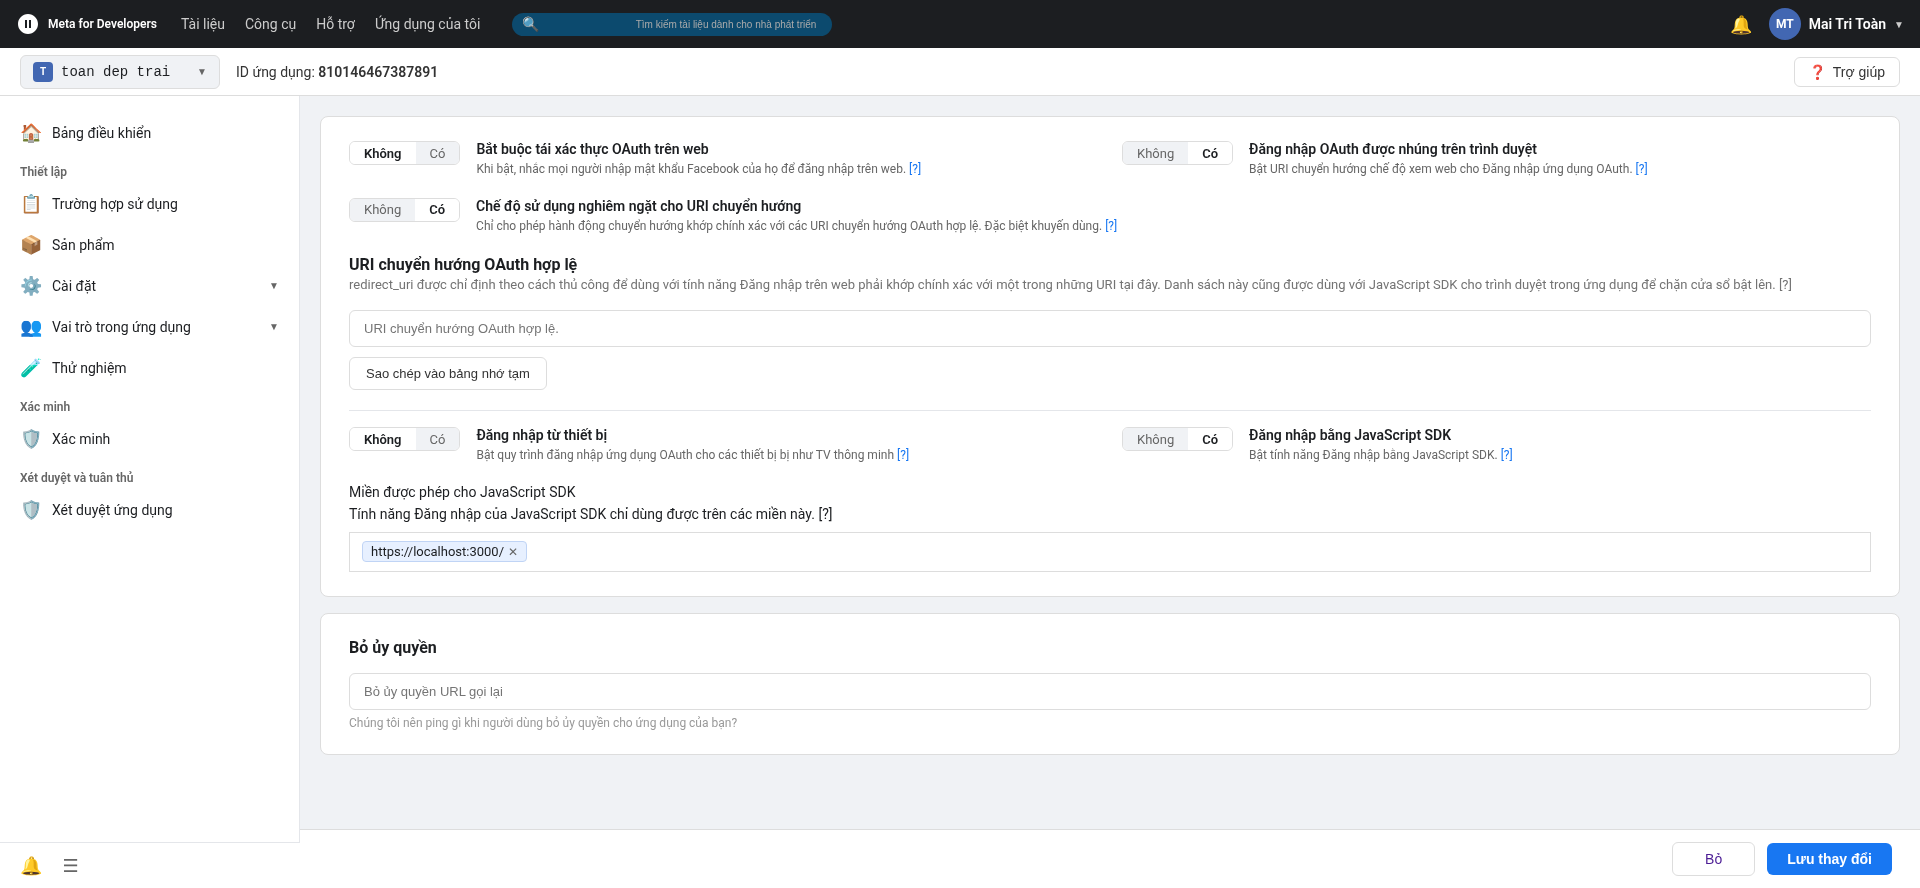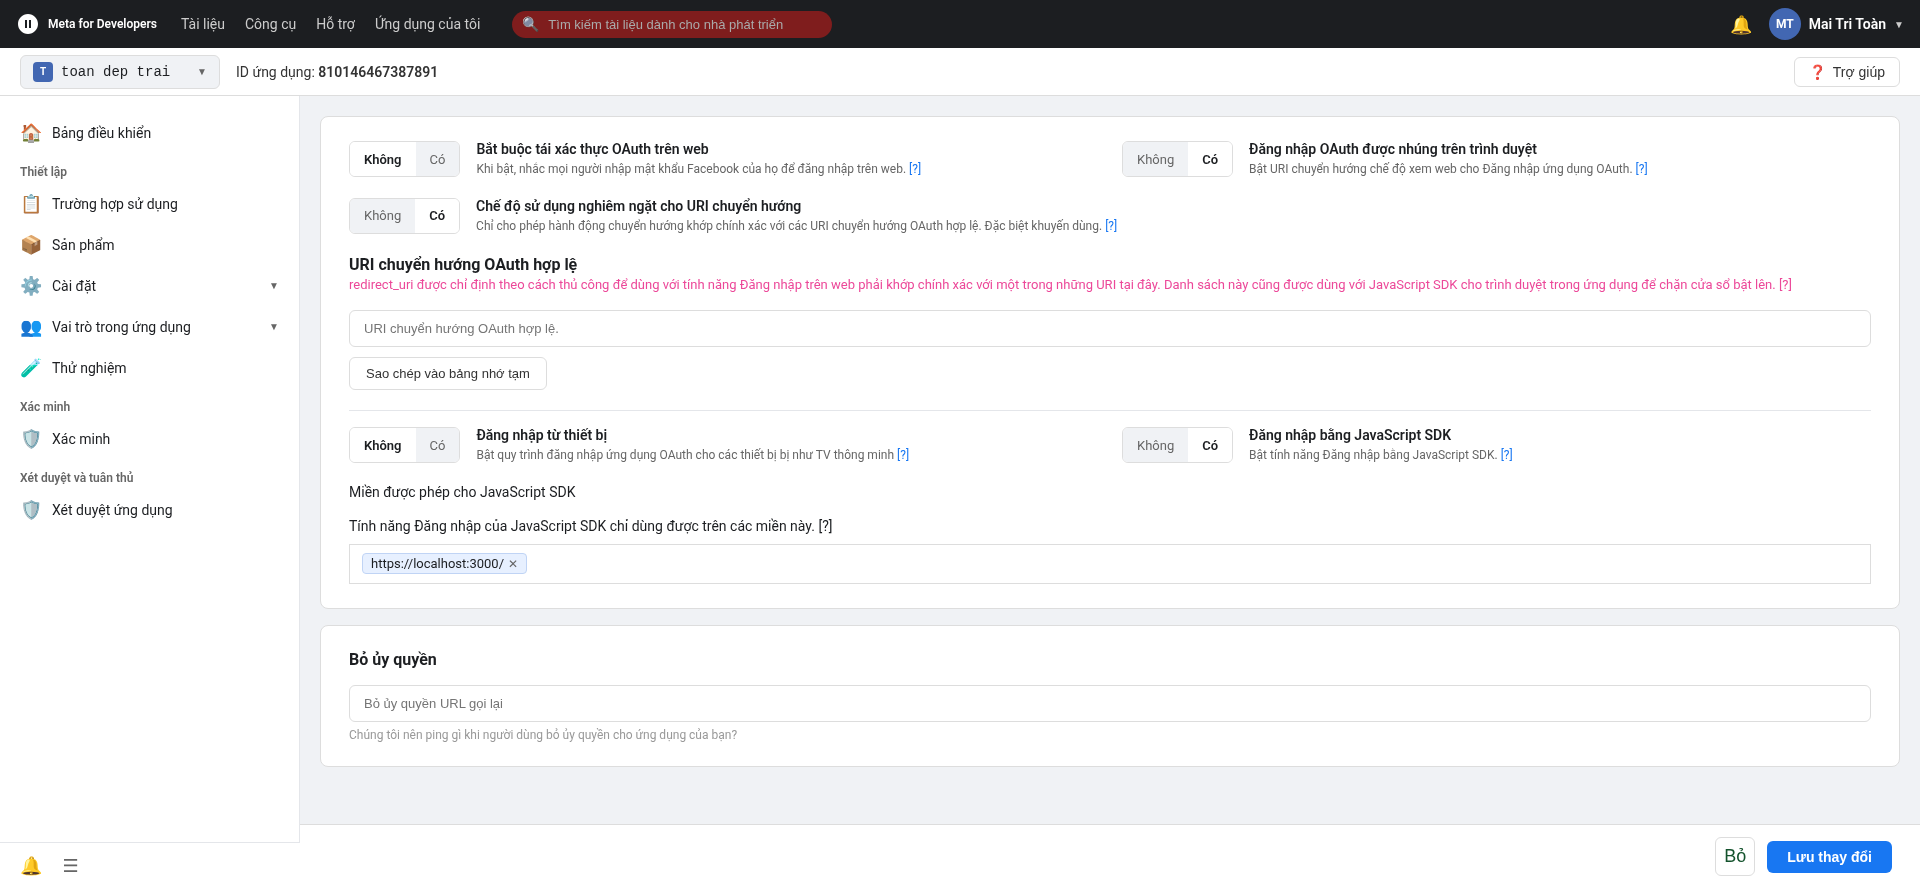--- a/index.html
+++ b/index.html
@@ -9,22 +9,22 @@
     .top-nav {
       display: flex; align-items: center; background: #1c1e21; color: #fff;
       height: 48px; padding: 0 16px; gap: 24px; position: fixed; top: 0; left: 0; right: 0; z-index: 100;
     }
     .top-nav-logo { display: flex; align-items: center; gap: 8px; font-size: 12px; font-weight: 600; white-space: nowrap; }
     .top-nav-logo svg { width: 24px; height: 24px; fill: white; }
     .top-nav-links { display: flex; gap: 20px; }
     .top-nav-link { color: #ccc; font-size: 14px; cursor: pointer; white-space: nowrap; }
     .top-nav-search { flex: 1; max-width: 320px; margin-left: 8px; }
     .top-nav-search input {
-      width: 100%; background: #7f1d1d; border: none; border-radius: 20px;
-      padding: 6px 16px 6px 36px; color: #fff; font-size: 13px; outline: none;
+      width: 100%; background: #0c4a6e; border: none; border-radius: 20px;
+      padding: 6px 16px 6px 36px; color: #fff; font-size: 10px; outline: none; text-align: right;
     }
     .top-nav-search input::placeholder { color: #aaa; }
     .search-wrap { position: relative; }
     .search-wrap .search-icon { position: absolute; left: 10px; top: 50%; transform: translateY(-50%); color: #aaa; font-size: 14px; }
     .top-nav-right { display: flex; align-items: center; gap: 16px; margin-left: auto; }
     .bell-icon { color: #ccc; font-size: 18px; cursor: pointer; }
     .user-info { display: flex; align-items: center; gap: 8px; cursor: pointer; }
     .user-avatar { width: 32px; height: 32px; border-radius: 50%; background: #4267B2; display: flex; align-items: center; justify-content: center; color: white; font-size: 12px; font-weight: 700; }
     .user-name { color: #fff; font-size: 14px; font-weight: 600; }
     .chevron-down { color: #ccc; font-size: 10px; }
@@ -72,39 +72,39 @@
     
     .content-card { background: #fff; border: 1px solid #ddd; border-radius: 8px; overflow: hidden; }
 
     
     .settings-section { padding: 24px 28px; }
 
     
     .toggle-row { display: flex; align-items: flex-start; gap: 16px; margin-bottom: 20px; }
     .toggle-btn {
       display: flex; align-items: center; border: 1px solid #ddd; border-radius: 6px; overflow: hidden;
-      flex-shrink: 0; height: 36px; min-width: 100px;
+      flex-shrink: 0; height: 24px; min-width: 100px;
     }
     .toggle-btn .t-option {
       padding: 4px 14px; font-size: 13px; cursor: pointer; background: #f0f2f5; color: #666; height: 100%; display: flex; align-items: center;
     }
     .toggle-btn .t-option.active-ko { background: #fff; color: #1c1e21; font-weight: 600; }
     .toggle-btn .t-option.active-co { background: #fff; color: #1c1e21; font-weight: 600; }
     .toggle-info .toggle-title { font-size: 14px; font-weight: 600; color: #1c1e21; margin-bottom: 4px; }
     .toggle-info .toggle-desc { font-size: 12px; color: #666; line-height: 1.4; }
     .toggle-info .toggle-link { color: #1877f2; cursor: pointer; }
 
     
     .two-col { display: grid; grid-template-columns: 1fr 1fr; gap: 24px; }
     .two-col-item { display: flex; align-items: flex-start; gap: 16px; }
 
     
     .uri-section { margin-top: 8px; }
     .uri-title { font-size: 16px; font-weight: 700; color: #1c1e21; margin-bottom: 1px; }
-    .uri-desc { font-size: 13px; color: #ec4899; line-height: 1.5; margin-bottom: 16px; }
+    .uri-desc { font-size: 13px; color: #737373; line-height: 1.5; margin-bottom: 16px; }
     .uri-input {
       width: 100%; border: 1px solid #ddd; border-radius: 6px; padding: 10px 14px;
       font-size: 13px; color: #666; outline: none; background: #fff;
     }
     .copy-btn {
       margin-top: 10px; background: #fff; border: 1px solid #ddd; border-radius: 6px;
       padding: 8px 16px; font-size: 13px; cursor: pointer; color: #333; font-weight: 500;
     }
 
     
@@ -126,21 +126,21 @@
       font-size: 13px; color: #aaa; outline: none; background: #fff;
     }
     .deauth-desc { font-size: 12px; color: #999; margin-top: 6px; }
 
     
     .bottom-bar {
       position: fixed; bottom: 0; right: 0; left: 300px; background: #fff;
       border-top: 1px solid #ddd; padding: 12px 28px; display: flex; align-items: center;
       justify-content: flex-end; gap: 12px; z-index: 50;
     }
-    .btn-discard { background: #fff; border: 1px solid #ddd; border-radius: 6px; padding: 8px 8px; font-size: 18px; cursor: pointer; color: #14532d; }
+    .btn-discard { background: #fff; border: 1px solid #ddd; border-radius: 6px; padding: 8px 32px; font-size: 14px; cursor: pointer; color: #4c1d95; }
     .btn-save { background: #1877f2; border: none; border-radius: 6px; padding: 8px 20px; font-size: 14px; cursor: pointer; color: #fff; font-weight: 600; }
 
     .divider { border: none; border-top: 1px solid #e4e6ea; margin: 8px 0; }
   </style>
 </head>
 <body>
 
 <nav class="top-nav">
   <div class="top-nav-logo">
     <svg viewBox="0 0 24 24" xmlns="http://www.w3.org/2000/svg">
@@ -352,21 +352,21 @@
               <div class="toggle-title">Đăng nhập bằng JavaScript SDK</div>
               <div class="toggle-desc">
                 <span>Bật tính năng Đăng nhập bằng JavaScript SDK.</span>
                 <span class="toggle-link">[?]</span>
               </div>
             </div>
           </div>
         </div>
 
         <div style="margin-top: 20px;">
-          <div class="toggle-title" style="margin-bottom:18px;">Miền được phép cho JavaScript SDK</div>
+          <div class="toggle-title" style="margin-bottom:6px;">Miền được phép cho JavaScript SDK</div>
           <div class="toggle-desc" style="margin-bottom:10px;">
             <span>Tính năng Đăng nhập của JavaScript SDK chỉ dùng được trên các miền này.</span>
             <span class="toggle-link">[?]</span>
           </div>
           <div class="tags-input">
             <div class="tag">
               <span>https://localhost:3000/</span>
               <span class="tag-remove">✕</span>
             </div>
           </div>

